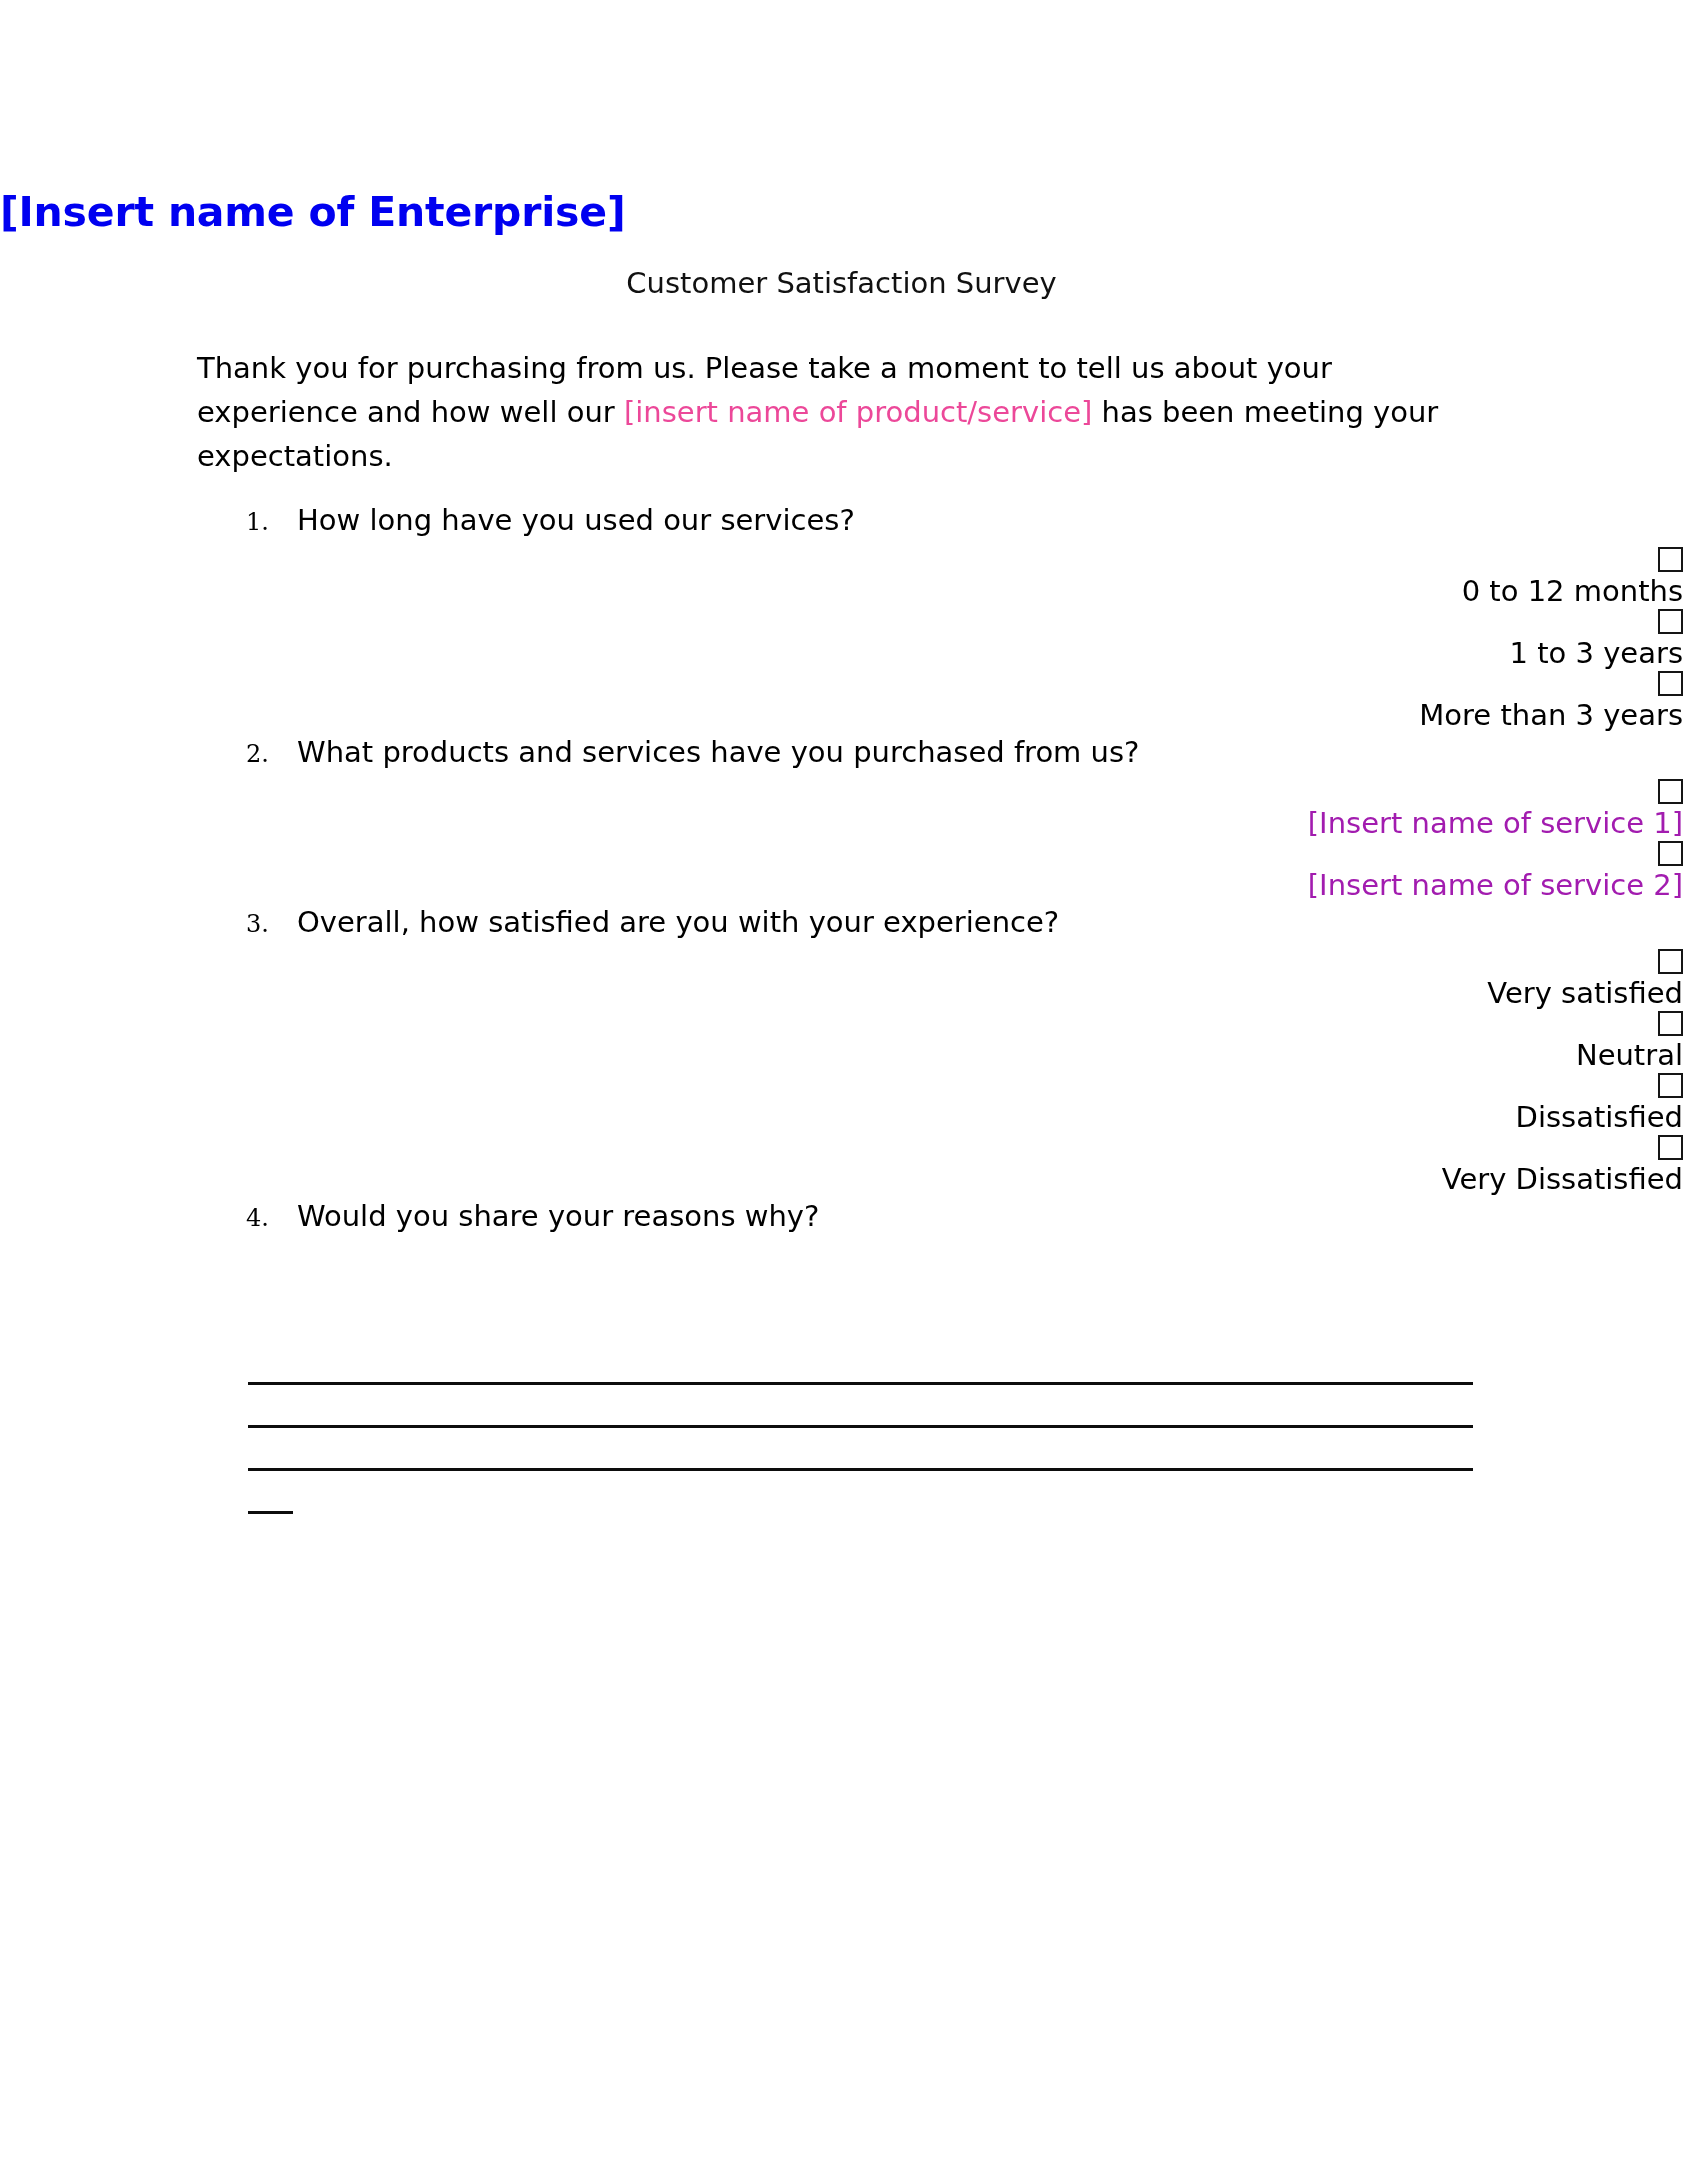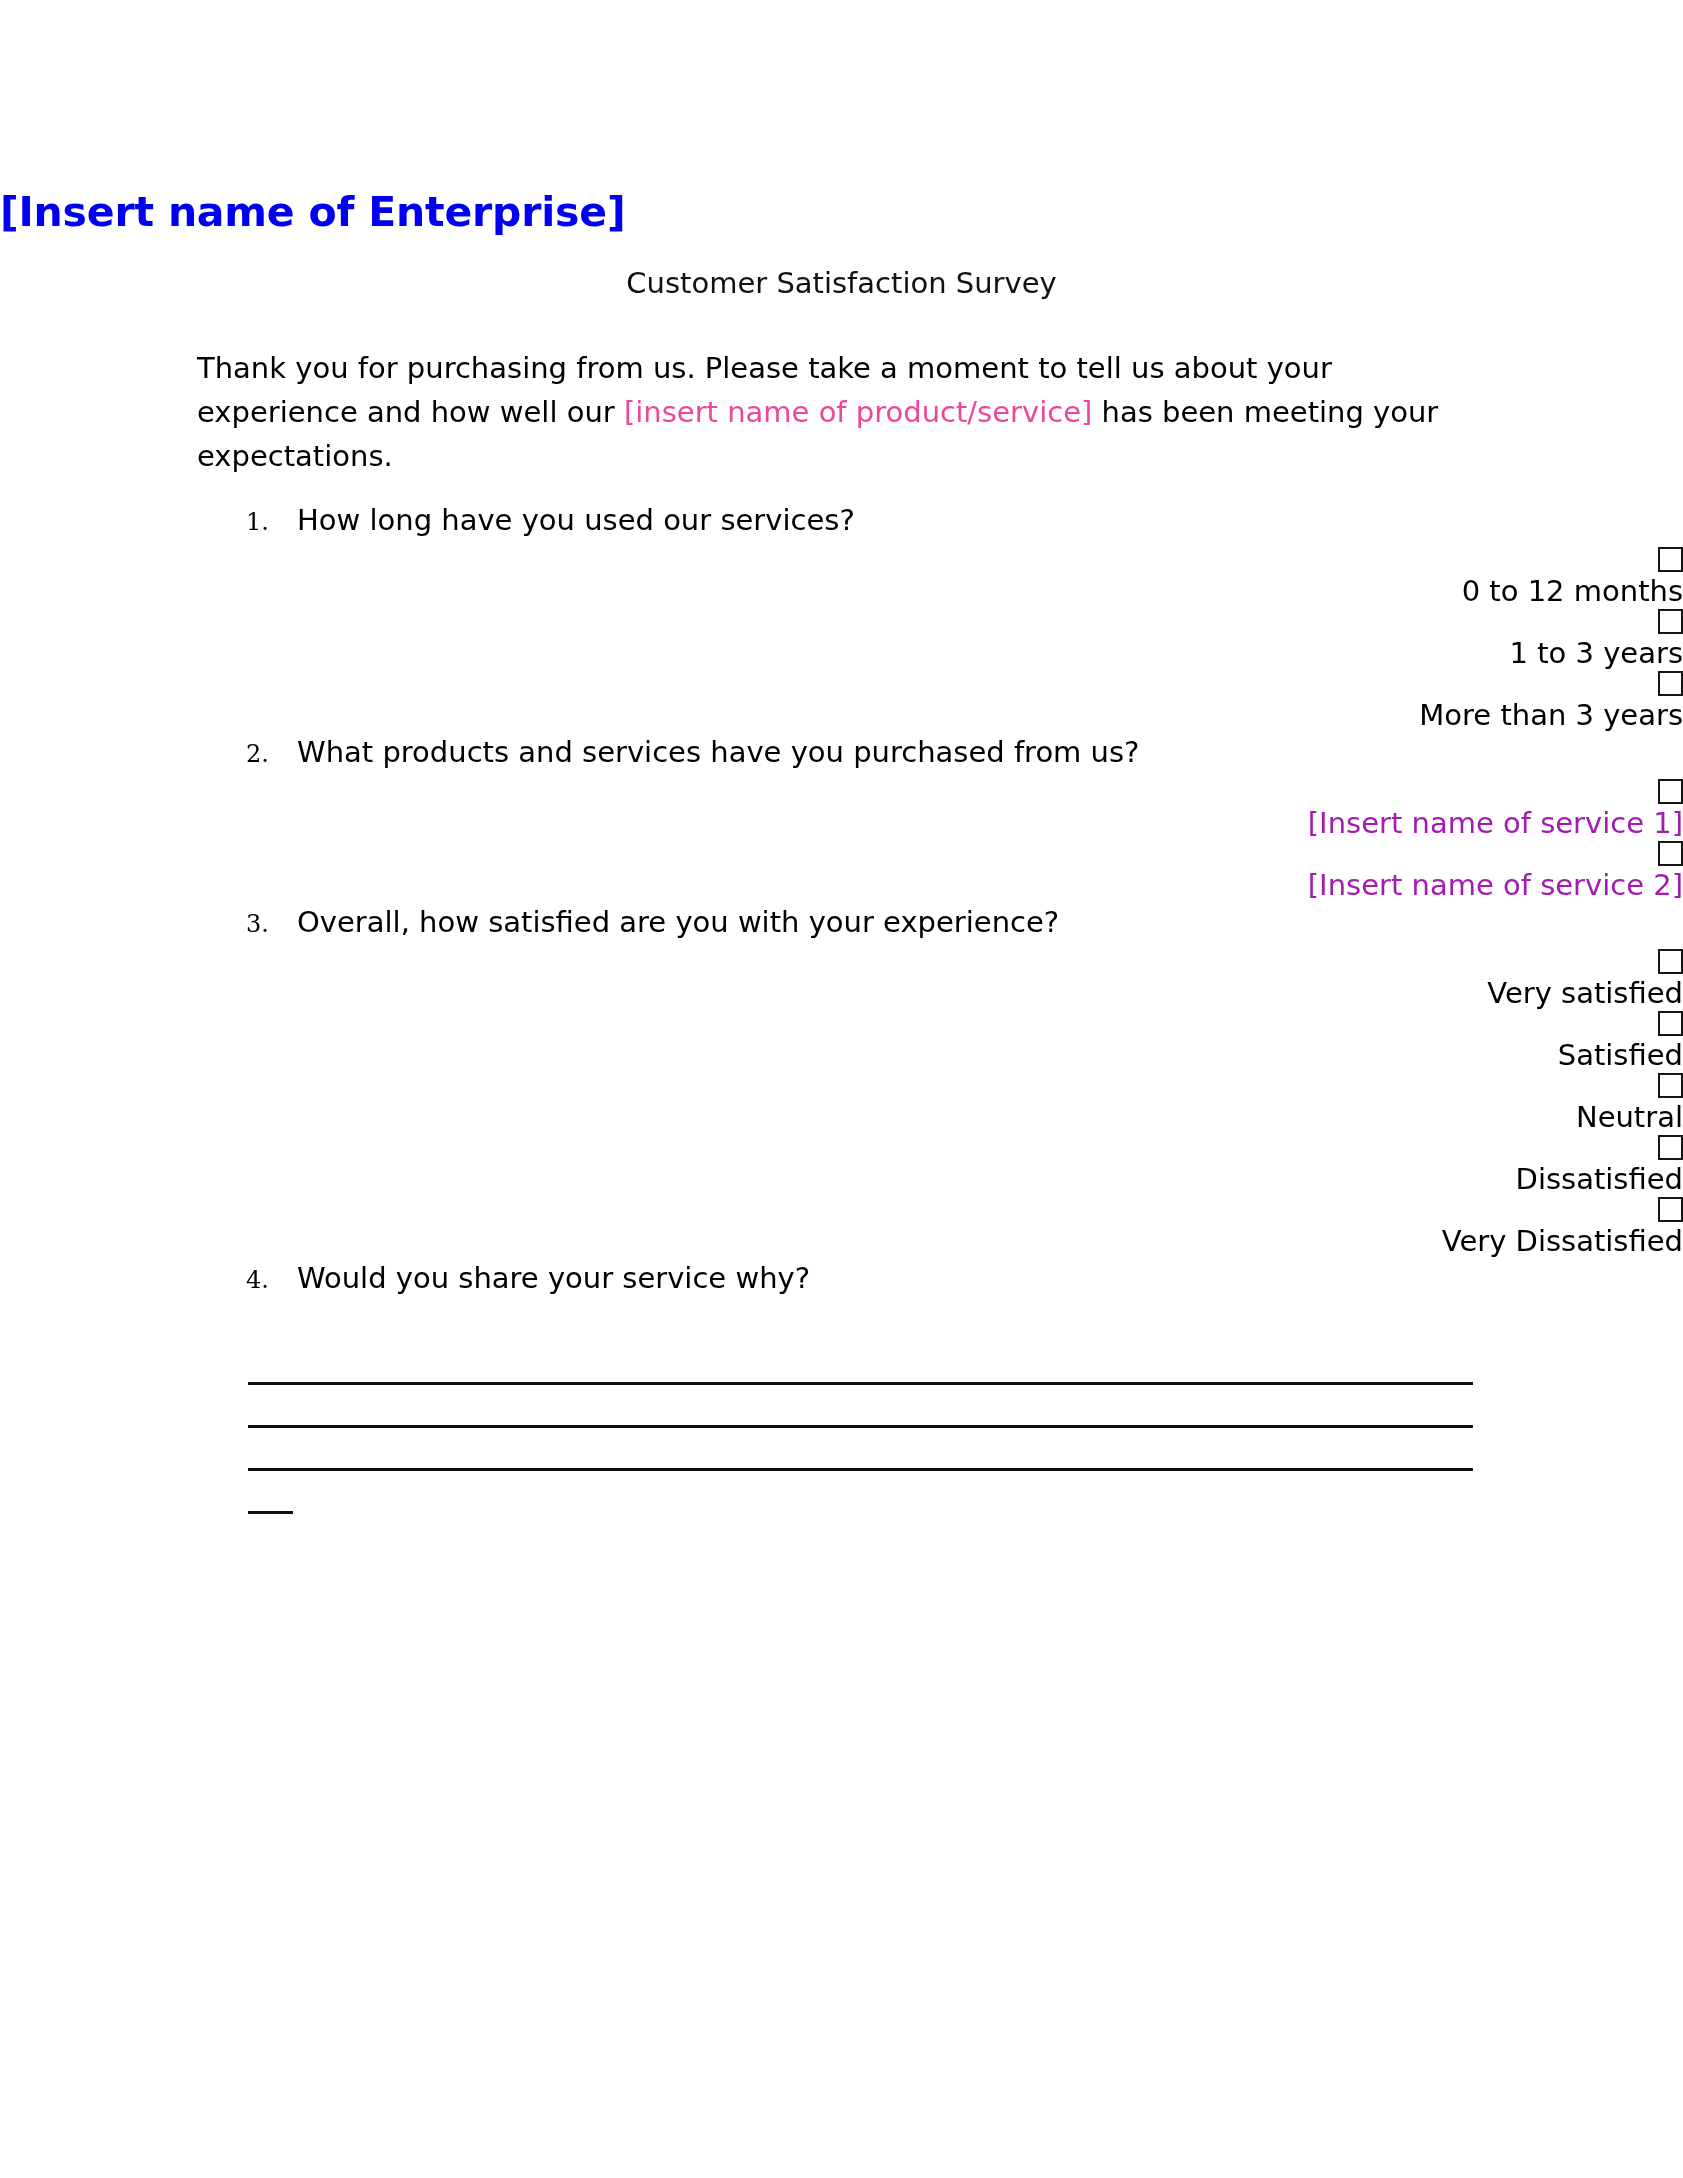--- a/index.html
+++ b/index.html
@@ -196,41 +196,37 @@
         <span class="q-num">3.</span>
         <span class="q-text">Overall, how satisfied are you with your experience?</span>
       </div>
       <div class="options">
         <div class="opt-row">
           <span class="checkbox"></span>
           <span class="opt-label">Very satisfied</span>
         </div>
         <div class="opt-row">
           <span class="checkbox"></span>
-          <span class="opt-label">Satisfied</span>
-        </div>
-        <div class="opt-row">
-          <span class="checkbox"></span>
           <span class="opt-label">Neutral</span>
         </div>
         <div class="opt-row">
           <span class="checkbox"></span>
           <span class="opt-label">Dissatisfied</span>
         </div>
         <div class="opt-row">
           <span class="checkbox"></span>
           <span class="opt-label">Very Dissatisfied</span>
         </div>
       </div>
     </div>
 
     <div class="q-block q4">
       <div class="q-row">
         <span class="q-num">4.</span>
-        <span class="q-text">Would you share your service why?</span>
+        <span class="q-text">Would you share your reasons why?</span>
       </div>
     </div>
 
   </div>
 
   <div class="answer-lines">
     <div class="rule"></div>
     <div class="rule"></div>
     <div class="rule"></div>
     <div class="rule short"></div>

